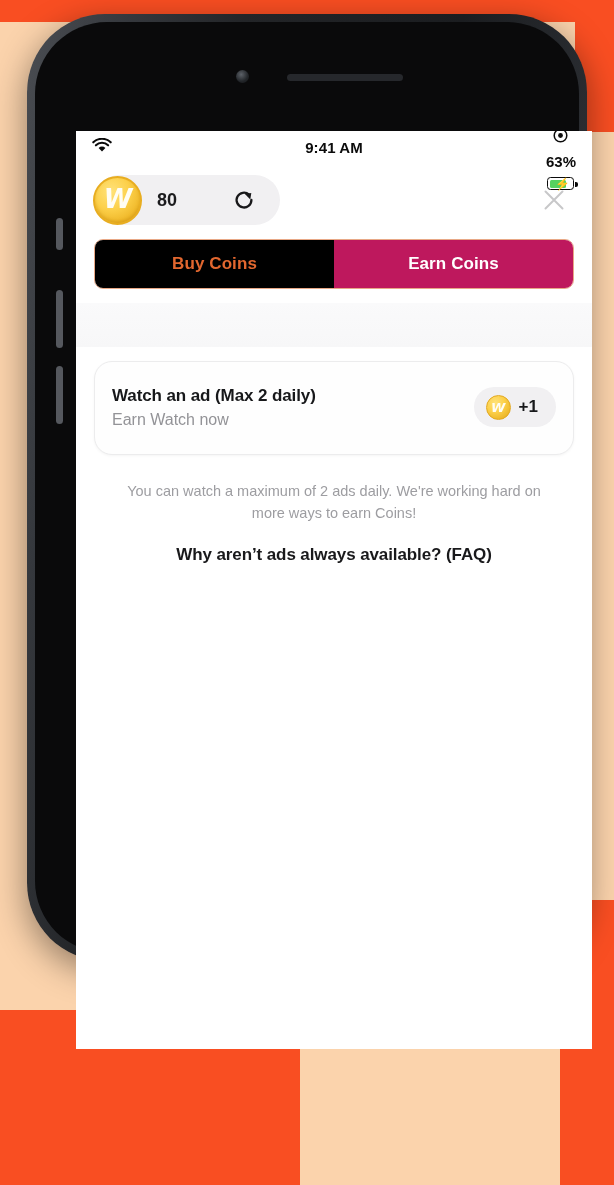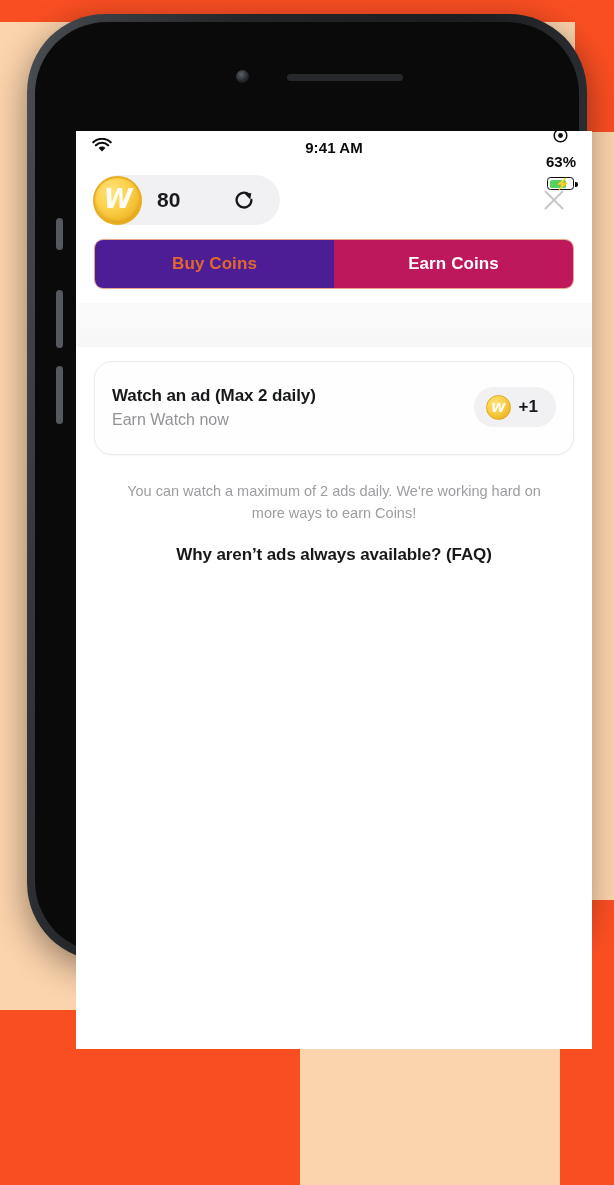--- a/index.html
+++ b/index.html
@@ -153,21 +153,21 @@
     box-shadow:inset 0 -2px 3px rgba(190,130,10,.35);
     position:relative; left:-1px;
   }
   .coin-big .w {
     color:#fffdf4; font-size:26px; font-weight:bold; font-style:italic;
     line-height:1; letter-spacing:-1px;
     font-family:"DejaVu Sans", sans-serif;
     transform:translateY(-1px);
   }
   .balance-num {
-    font-size:21px; font-weight:bold; color:#1b1b1d;
+    font-size:18px; font-weight:bold; color:#1b1b1d;
     margin-left:14px;
   }
   .refresh-btn {
     margin-left:auto; margin-right:16px;
     width:28px; height:28px;
     display:flex; align-items:center; justify-content:center;
     cursor:pointer;
   }
   .close-btn {
     margin-left:auto;
@@ -186,21 +186,21 @@
     overflow:hidden;
     background:#fff;
   }
   .tab {
     flex:1;
     display:flex; align-items:center; justify-content:center;
     font-size:17px; font-weight:bold;
     cursor:pointer;
     letter-spacing:.1px;
   }
-  .tab.inactive { color:#e2672f; background:#4c1d95; }
+  .tab.inactive { color:#e2672f; background:#000000; }
   .tab.active   { color:#ffffff; background:#be185d; }
 
   
   .content { padding:0 18px; }
   .band {
     height:44px;
     margin:14px -18px 0 -18px;
     background:linear-gradient(#fafafb,#f7f7f8);
   }
 

